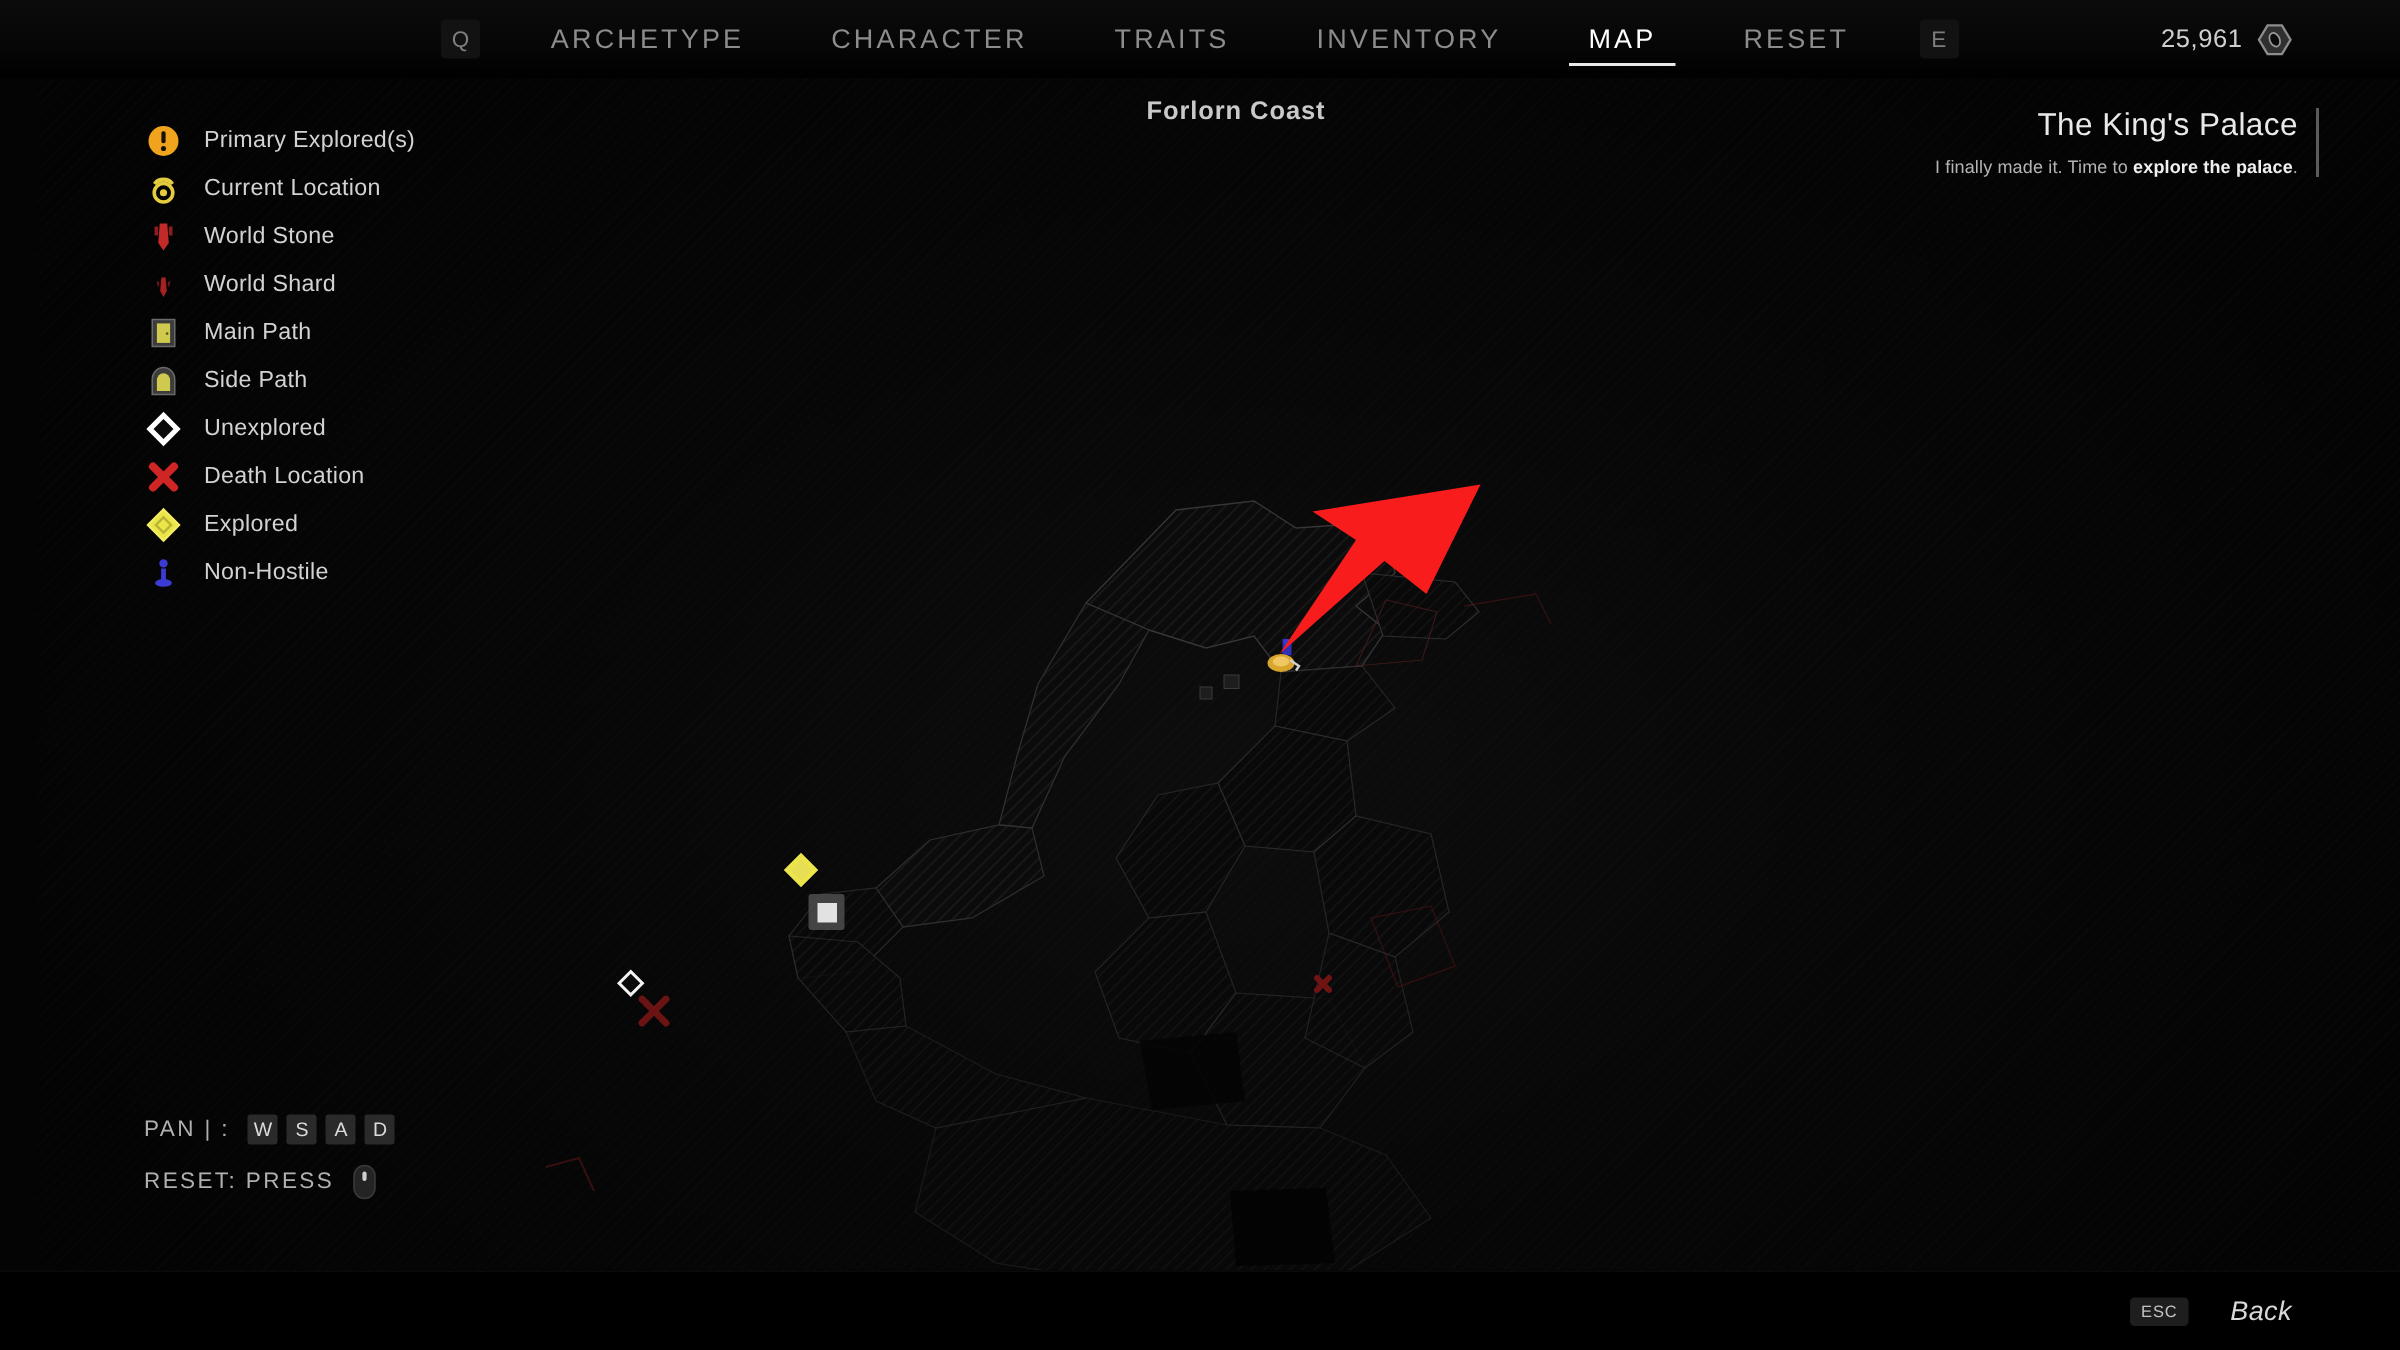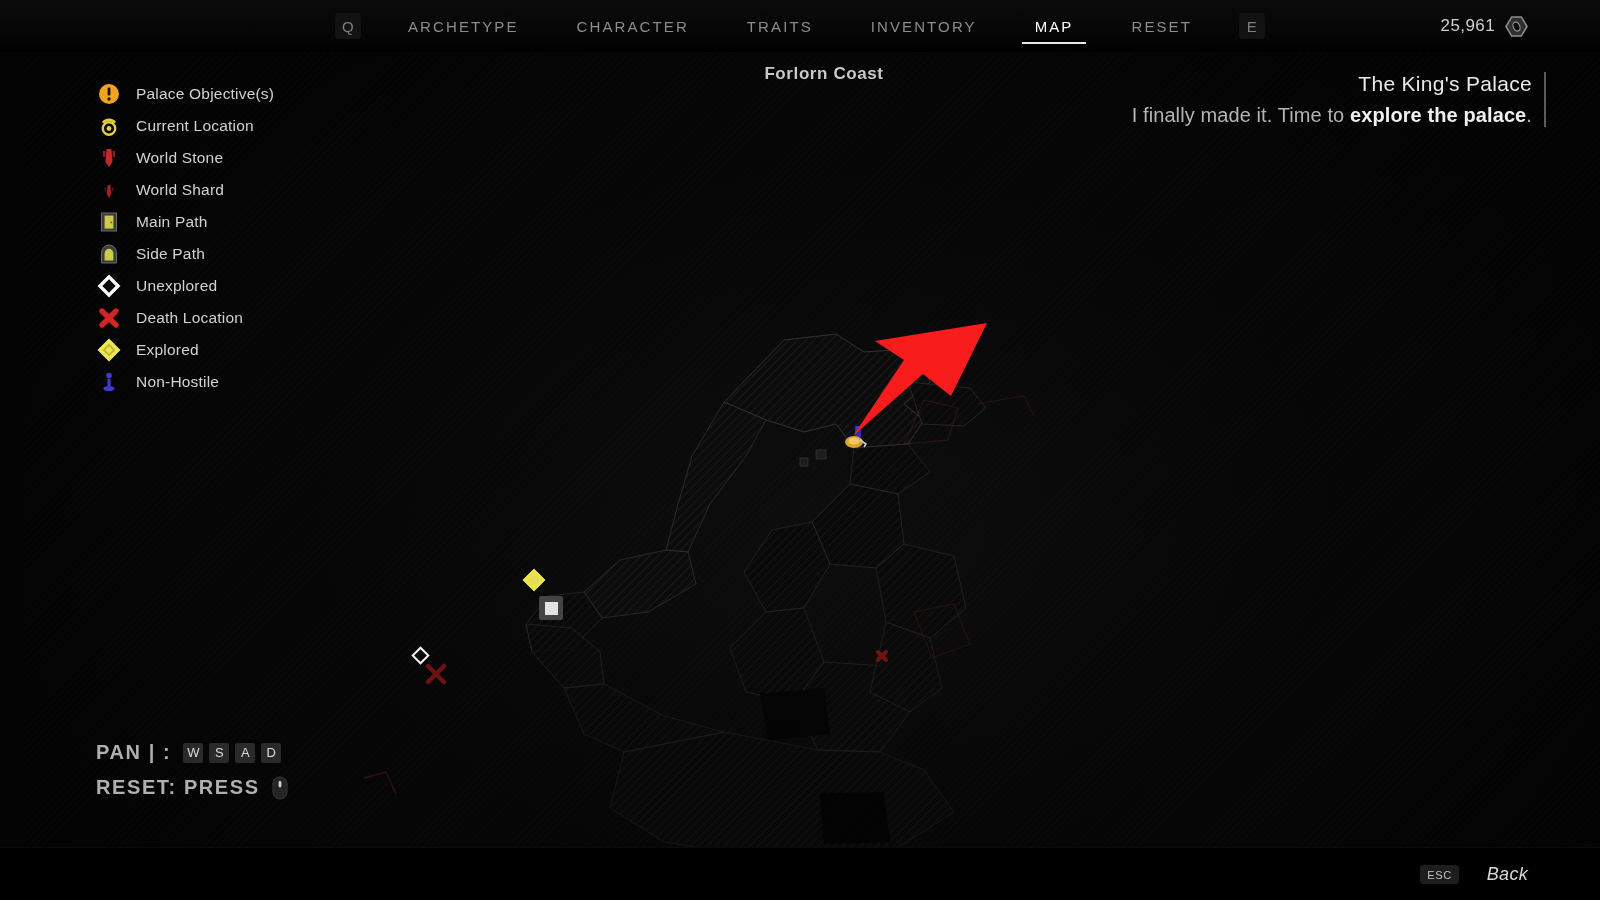--- a/index.html
+++ b/index.html
@@ -39,21 +39,21 @@
     border-radius:3px;
     color:#b9b9b9;
     font-size:15px;
     display:flex; align-items:center; justify-content:center;
     letter-spacing:0.5px;
   }
   .keyhint.dim { background:#121212; color:#7d7d7d; }
   .tab {
     position:relative;
     color:#8c8c8c;
-    font-size:15px;
+    font-size:18px;
     letter-spacing:2.1px;
     padding:0 29px;
     height:52px;
     display:flex; align-items:center; justify-content:center;
     white-space:nowrap;
   }
   .tab.active { color:#ffffff; }
   .tab.active::after {
     content:""; position:absolute; left:16px; right:16px; bottom:8px;
     height:2px; background:#e8e8e8;
@@ -117,34 +117,34 @@
     text-align:right;
     max-width:420px;
     border-right:2px solid rgba(200,200,200,0.45);
     padding-right:12px;
   }
   .quest-title {
     color:#e9e9e9; font-size:21px; letter-spacing:0.3px;
     margin-bottom:8px;
   }
   .quest-desc {
-    color:#b4b4b4; font-size:20px; letter-spacing:0.1px;
+    color:#b4b4b4; font-size:12px; letter-spacing:0.1px;
   }
   .quest-desc b { color:#f0f0f0; }
 
   
   .controls {
     position:absolute; left:72px; bottom:42px;
     display:flex; flex-direction:column; gap:0px;
   }
   .ctrl-row {
     display:flex; align-items:center; height:35px; gap:8px;
   }
   .ctrl-label {
-    color:#b0b0b0; font-size:20px; letter-spacing:1.6px;font-weight:bold;
+    color:#b0b0b0; font-size:15px; letter-spacing:1.6px;
   }
   .wasd { display:flex; gap:6px; margin-left:4px; }
   .wasd-key {
     width:20px; height:20px; background:#2a2a2a; border-radius:2px;
     color:#dcdcdc; font-size:13px;
     display:flex; align-items:center; justify-content:center;
   }
   .mouse-icon { width:16px; height:24px; display:block; margin-left:4px; }
 
   
@@ -301,21 +301,21 @@
     <div class="legend">
 
       <div class="legend-row">
         <span class="legend-icon">
           <svg width="24" height="24" viewBox="0 0 24 24">
             <circle cx="12" cy="12" r="10" fill="#f0a41e"></circle>
             <rect x="10.6" y="5.5" width="2.8" height="8" rx="1.2" fill="#1a1205"></rect>
             <circle cx="12" cy="17" r="1.7" fill="#1a1205"></circle>
           </svg>
         </span>
-        <span class="legend-label">Palace Objective(s)</span>
+        <span class="legend-label">Primary Explored(s)</span>
       </div>
 
       <div class="legend-row">
         <span class="legend-icon">
           <svg width="24" height="24" viewBox="0 0 24 24">
             <path d="M5,8 A8,7 0 0,1 19,8 L17,9.4 A6.2,5.4 0 0,0 7,9.4 Z" fill="#e3cc3e"></path>
             <circle cx="12" cy="14.5" r="6.2" fill="none" stroke="#e3cc3e" stroke-width="2.4"></circle>
             <circle cx="12" cy="14.5" r="2.4" fill="#e3cc3e"></circle>
           </svg>
         </span>

